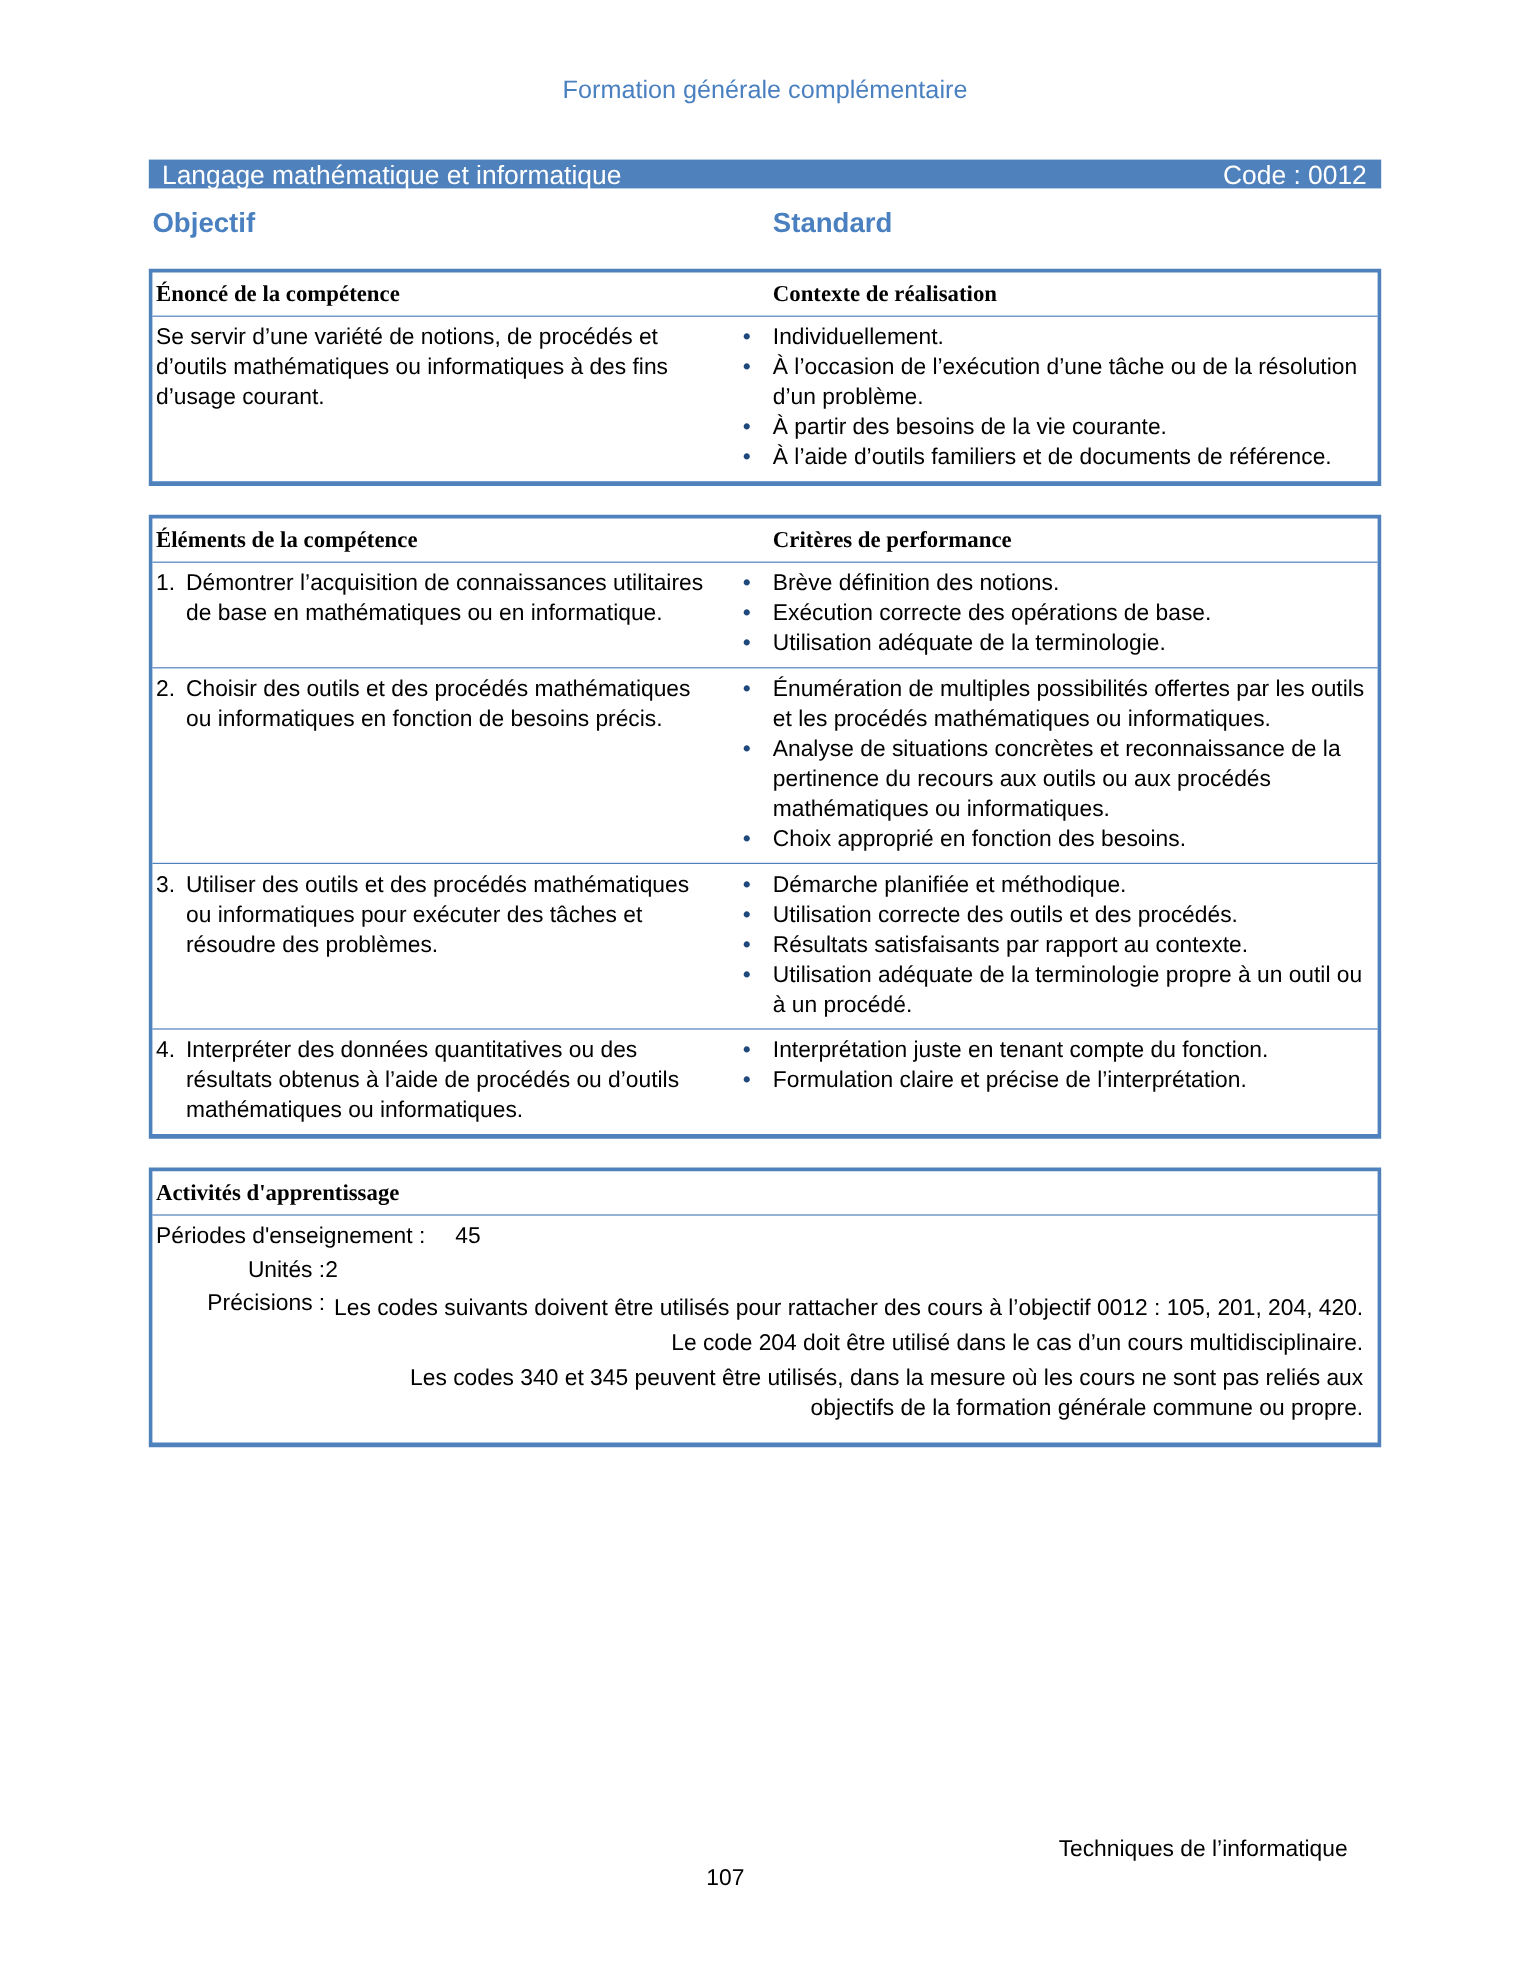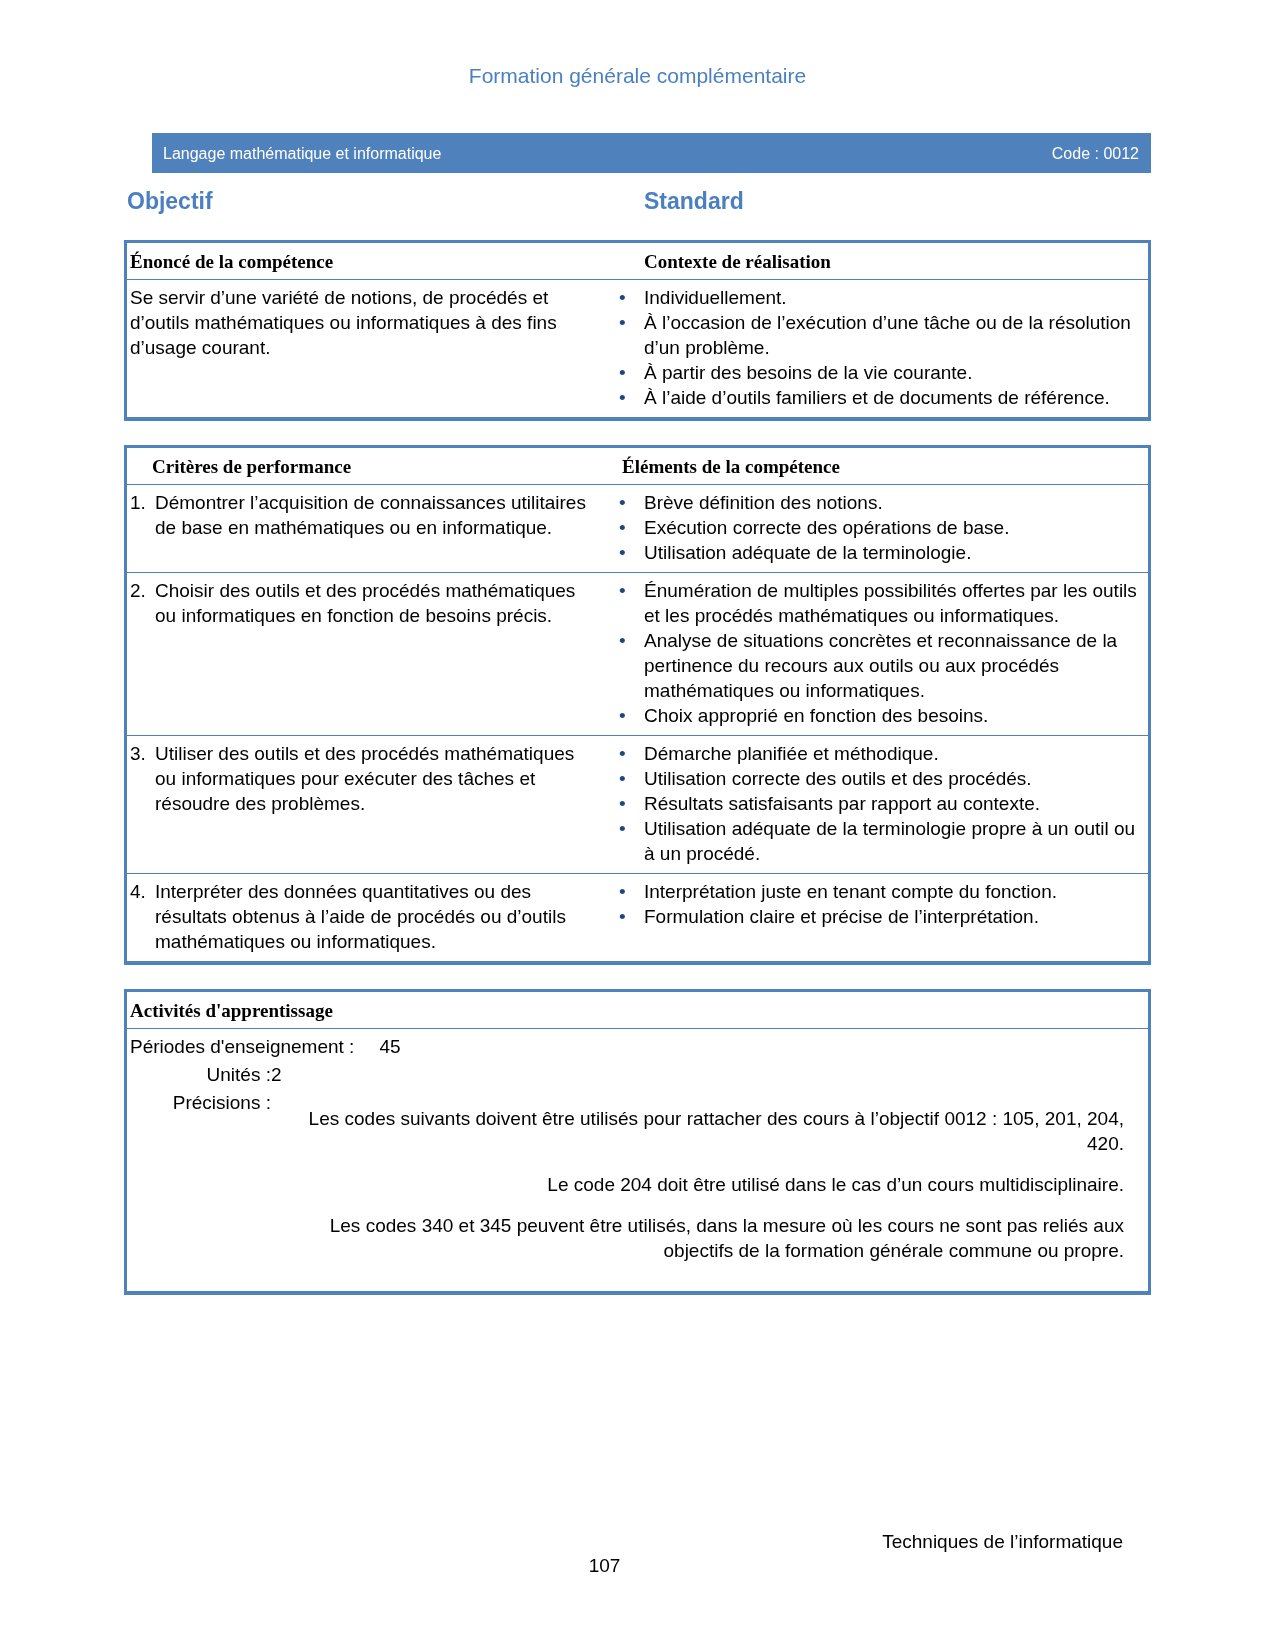--- a/index.html
+++ b/index.html
@@ -23,27 +23,26 @@
   .topline{
     padding-top:62px;
     text-align:center;
     color:var(--head-blue);
     font-size:21px;line-height:28px;
   }
 
   
   .bar{
     margin-top:43px;
-    height:40px;
+    height:24px;
     background:var(--blue);
     color:#fff;
-    font-size:16px;
+    font-size:22px;
     display:flex;align-items:center;justify-content:space-between;
     padding:0 12px 0 11px;
-    margin-left:28px;
   }
 
   
   .sec-head{
     margin-top:13px;
     display:grid;grid-template-columns:495px 1fr;
     font-size:23px;font-weight:bold;color:var(--head-blue);
     line-height:30px;
   }
   .sec-head .lh{padding-left:3px;}
@@ -72,21 +71,21 @@
   .bl{display:flex;}
   .bl .b{flex:none;width:25px;color:var(--bullet);text-align:left;}
   .bl .t{flex:1;padding-right:2px;}
 
   
   .act .cell1{padding:5px 8px 9px 3px;}
   .arow{display:flex;margin-bottom:3px;text-align:right;}
   .albl{flex:none;min-width:141px;}
   .aval.firstgap{margin-left:25px;}
   .aprg{flex:1;}
-  .aprg p{margin:16px;}
+  .aprg p{margin:4px;}
 
   
   .footer-right{
     position:absolute;top:1530px;right:152px;
     font-size:19px;line-height:24px;
   }
   .page-num{
     position:absolute;top:1554px;left:0;right:66px;
     text-align:center;font-size:19px;line-height:24px;
   }
@@ -137,22 +136,22 @@
           <div class="bl">
               <span class="b">•</span>
               <span class="t">À l’aide d’outils familiers et de documents de référence.</span>
             </div>
         </div>
       </div>
     </div>
 
     <div class="tbl">
       <div class="trow thead">
+        <div class="cell">Éléments de la compétence</div>
         <div class="cell rcell">Critères de performance</div>
-        <div class="cell">Éléments de la compétence</div>
       </div>
 
       <div class="trow tbody">
         <div class="cell">
           <div class="nm">
               <span class="n">1.</span>
               <span class="t">Démontrer l’acquisition de connaissances utilitaires de base en mathématiques ou en informatique.</span>
             </div>
         </div>
         <div class="cell rcell">

